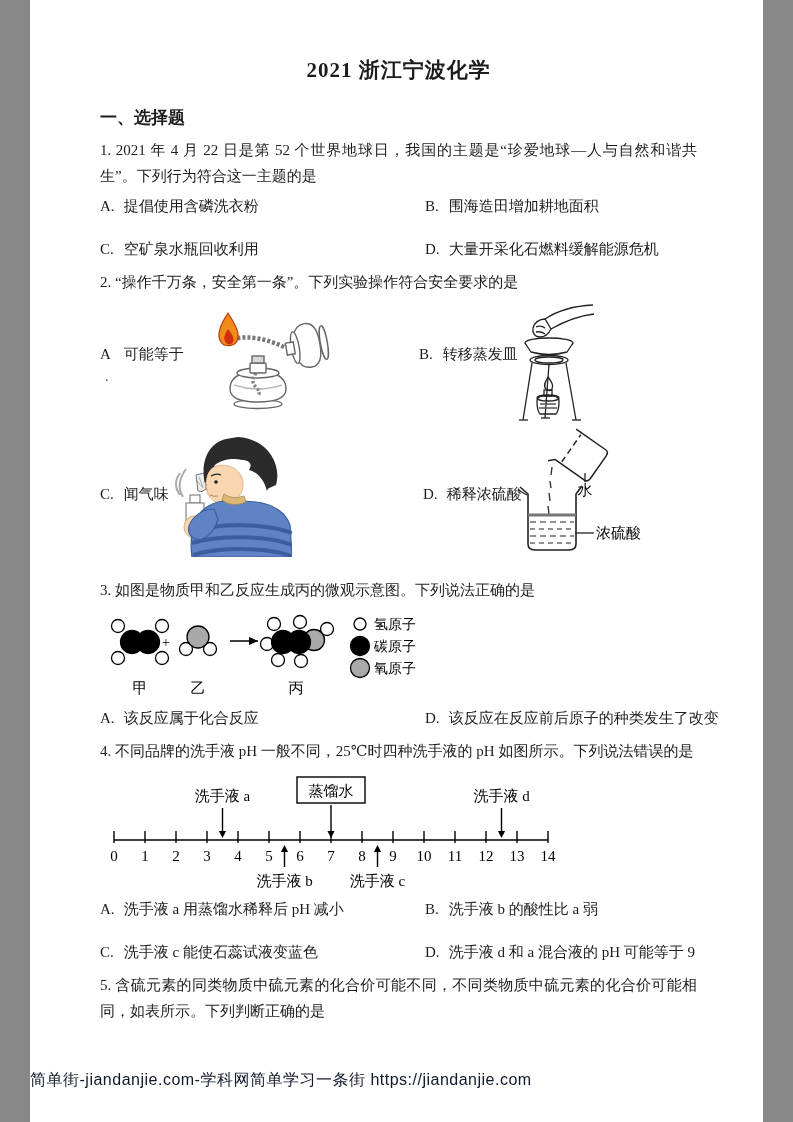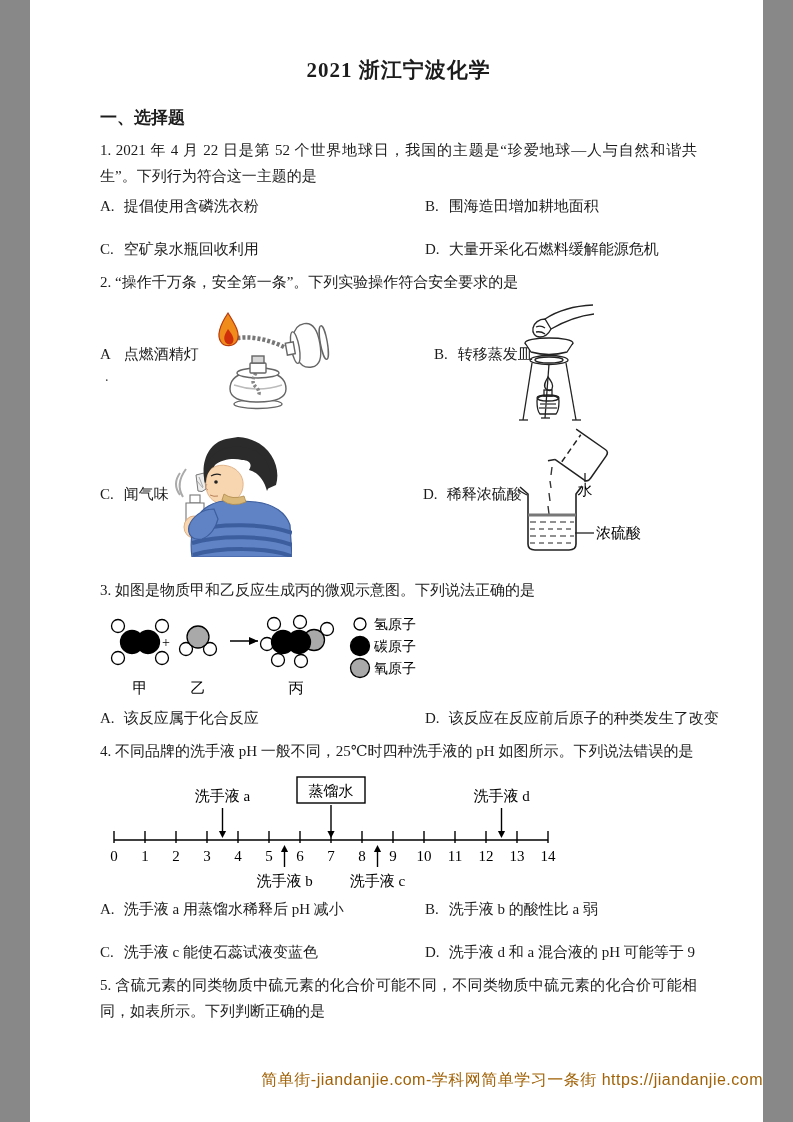--- a/index.html
+++ b/index.html
@@ -22,22 +22,22 @@
   .molecule-svg{display:block; margin:8px 0 2px 2px;}
   .ph-svg{display:block; margin:10px 0 0 2px;}
   .pl{stroke:#000; stroke-width:1.4; fill:none;}
   .pnum{font-size:15px; text-anchor:middle;}
   .plab{font-size:15px; text-anchor:middle;}
   .pbox{fill:none; stroke:#000; stroke-width:1.4;}
   .atomtxt{font-size:14px;}
   .mlabel{font-size:15px; text-anchor:middle;}
   .figtxt{font-size:15px;}
   .footer{
-    position:absolute; left:0; top:1070px; width:100%; text-align:right;
-    color:#a16207; font-size:16px; font-family:"Liberation Sans","DejaVu Sans",sans-serif;
+    position:absolute; left:0; top:1070px; width:100%; text-align:left;
+    color:#0f172a; font-size:16px; font-family:"Liberation Sans","DejaVu Sans",sans-serif;
     letter-spacing:.5px;
   }
   svg text{font-family:"Liberation Serif","DejaVu Serif",serif;}
 </style>
 </head>
 <body>
 
 <div class="page">
 
   <h1 class="title">2021 浙江宁波化学</h1>
@@ -48,21 +48,21 @@
     <div class="opt"><span class="letter">A.</span> <span>提倡使用含磷洗衣粉</span></div>
     <div class="opt"><span class="letter">B.</span> <span>围海造田增加耕地面积</span></div>
     <div class="opt"><span class="letter">C.</span> <span>空矿泉水瓶回收利用</span></div>
     <div class="opt"><span class="letter">D.</span> <span>大量开采化石燃料缓解能源危机</span></div>
   </div>
 
   <p class="qtext">2. “操作千万条，安全第一条”。下列实验操作符合安全要求的是</p>
 
   <div class="figs">
 
-    <div class="figlabel" style="left:0;top:48px;"><span class="letter">A</span>&nbsp;<span>点燃酒精灯</span></div>
+    <div class="figlabel" style="left:0;top:48px;"><span class="letter">A</span>&nbsp;<span>可能等于</span></div>
     <span class="dot-artifact" style="left:5px;top:72px;">.</span>
 
     <svg style="position:absolute;left:78px;top:8px;" width="170" height="128" viewBox="0 0 170 128">
 
       <g transform="rotate(-100 132 40)" stroke="#666" fill="#fff" stroke-width="1.4">
         <ellipse cx="132" cy="54" rx="17" ry="3.5"></ellipse>
         <path d="M110,38 Q110,28 121,25 L143,25 Q154,28 154,38 Q154,50 132,50 Q110,50 110,38 Z"></path>
         <ellipse cx="132" cy="25" rx="16" ry="4"></ellipse>
         <rect x="126" y="16" width="12" height="8"></rect>
       </g>
@@ -76,21 +76,21 @@
         <ellipse cx="80" cy="99" rx="24" ry="4.5"></ellipse>
         <path d="M52,84 Q52,72 66,68 L94,68 Q108,72 108,84 Q108,97 80,97 Q52,97 52,84 Z"></path>
         <ellipse cx="80" cy="68" rx="21" ry="5"></ellipse>
         <path d="M56,80 Q80,88 104,80" fill="none" stroke="#bbb"></path>
         <path d="M78,68 q-6,9 0,14 q5,5 2,9" fill="none" stroke="#888" stroke-width="3.5" stroke-dasharray="2.5 1.8"></path>
         <rect x="72" y="58" width="16" height="10" rx="1"></rect>
         <rect x="74" y="51" width="12" height="7" fill="#d8d8d8"></rect>
       </g>
     </svg>
 
-    <div class="figlabel" style="left:334px;top:48px;"><span class="letter">B.</span> <span>转移蒸发皿</span></div>
+    <div class="figlabel" style="left:319px;top:48px;"><span class="letter">B.</span> <span>转移蒸发皿</span></div>
 
     <svg style="position:absolute;left:415px;top:4px;" width="80" height="126" viewBox="0 0 80 126">
       <g stroke="#222" fill="none" stroke-width="1.3">
 
         <path d="M30,18 C42,10 56,5 78,4"></path>
         <path d="M36,28 C50,20 62,15 79,13"></path>
 
         <path d="M30,18 C24,18 19,22 18,27 C17,32 20,36 25,36 C30,36 34,32 36,28 Z" fill="#fff"></path>
         <path d="M21,26 q5,-2 9,1 M21,31 q5,-1 9,2"></path>
 

